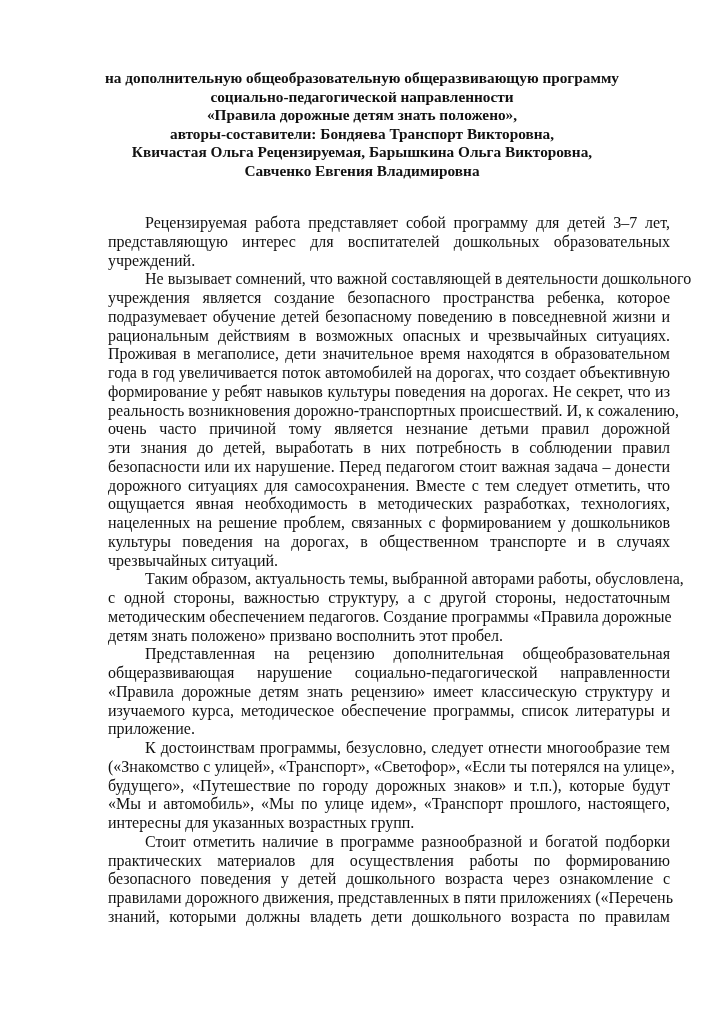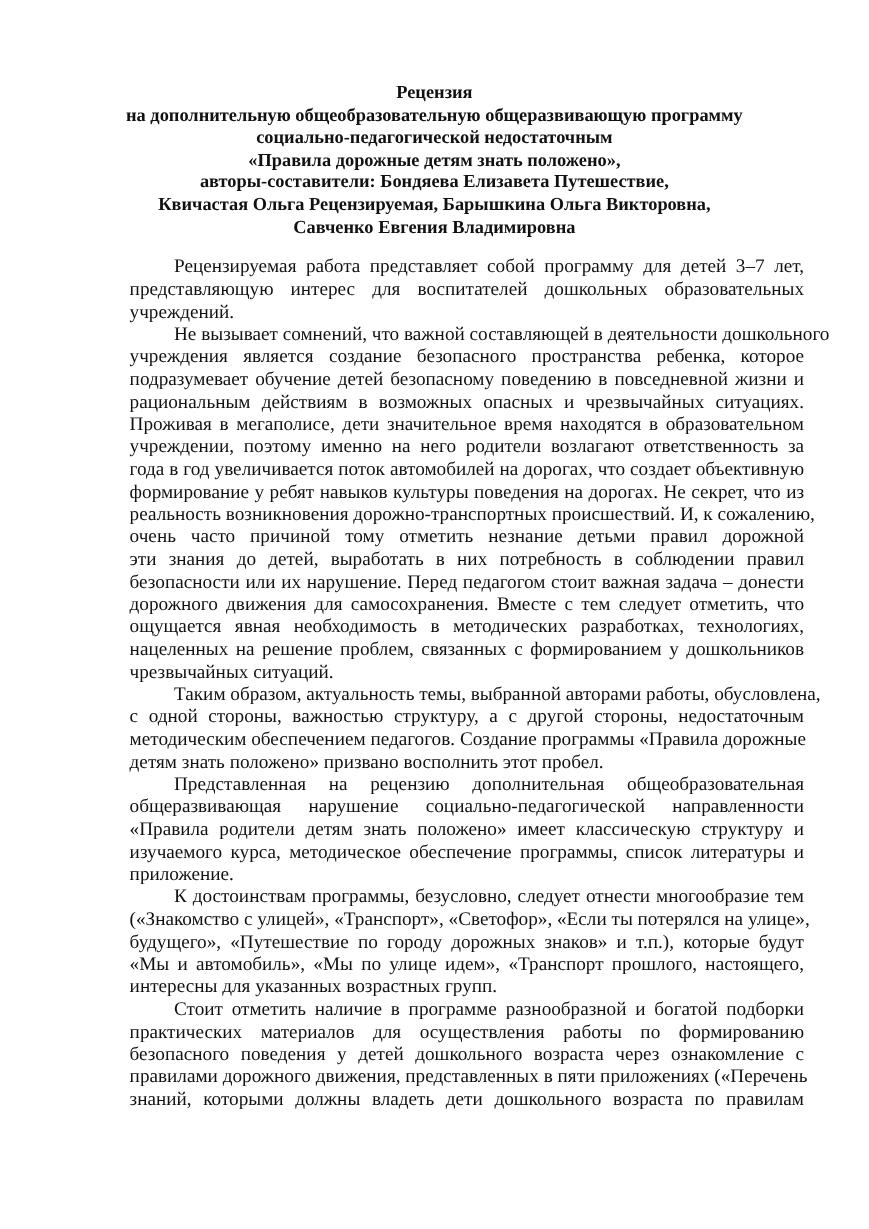--- a/index.html
+++ b/index.html
@@ -55,63 +55,62 @@
     }
     .line.last {
       text-align-last: left;
     }
   </style>
 </head>
 <body>
 
 <div class="page">
   <div class="title-block">
-    <span class="title-line">Рецензия</span>
     <span class="title-line">на дополнительную общеобразовательную общеразвивающую программу</span>
-    <span class="title-line">социально-педагогической недостаточным</span>
+    <span class="title-line">социально-педагогической направленности</span>
     <span class="title-line">«Правила дорожные детям знать положено»,</span>
-    <span class="title-line">авторы-составители: Бондяева Елизавета Путешествие,</span>
+    <span class="title-line">авторы-составители: Бондяева Транспорт Викторовна,</span>
     <span class="title-line">Квичастая Ольга Рецензируемая, Барышкина Ольга Викторовна,</span>
     <span class="title-line">Савченко Евгения Владимировна</span>
   </div>
 
   <div class="body-block" id="body-block">
       <div class="paragraph">
         <span class="line first">Рецензируемая работа представляет собой программу для детей 3–7 лет,</span>
         <span class="line">представляющую интерес для воспитателей дошкольных образовательных</span>
         <span class="line last">учреждений.</span>
       </div>
       <div class="paragraph">
         <span class="line first">Не вызывает сомнений, что важной составляющей в деятельности дошкольного</span>
         <span class="line">учреждения является создание безопасного пространства ребенка, которое</span>
         <span class="line">подразумевает обучение детей безопасному поведению в повседневной жизни и</span>
         <span class="line">рациональным действиям в возможных опасных и чрезвычайных ситуациях.</span>
         <span class="line">Проживая в мегаполисе, дети значительное время находятся в образовательном</span>
-        <span class="line">учреждении, поэтому именно на него родители возлагают ответственность за</span>
         <span class="line">года в год увеличивается поток автомобилей на дорогах, что создает объективную</span>
         <span class="line">формирование у ребят навыков культуры поведения на дорогах. Не секрет, что из</span>
         <span class="line">реальность возникновения дорожно-транспортных происшествий. И, к сожалению,</span>
-        <span class="line">очень часто причиной тому отметить незнание детьми правил дорожной</span>
+        <span class="line">очень часто причиной тому является незнание детьми правил дорожной</span>
         <span class="line">эти знания до детей, выработать в них потребность в соблюдении правил</span>
         <span class="line">безопасности или их нарушение. Перед педагогом стоит важная задача – донести</span>
-        <span class="line">дорожного движения для самосохранения. Вместе с тем следует отметить, что</span>
+        <span class="line">дорожного ситуациях для самосохранения. Вместе с тем следует отметить, что</span>
         <span class="line">ощущается явная необходимость в методических разработках, технологиях,</span>
         <span class="line">нацеленных на решение проблем, связанных с  формированием у дошкольников</span>
+        <span class="line">культуры поведения на дорогах, в общественном транспорте и в случаях</span>
         <span class="line last">чрезвычайных ситуаций.</span>
       </div>
       <div class="paragraph">
         <span class="line first">Таким образом, актуальность темы, выбранной авторами работы, обусловлена,</span>
         <span class="line">с одной стороны, важностью структуру, а с другой стороны, недостаточным</span>
         <span class="line">методическим обеспечением педагогов. Создание программы «Правила дорожные</span>
         <span class="line last">детям знать положено» призвано восполнить этот пробел.</span>
       </div>
       <div class="paragraph">
         <span class="line first">Представленная на рецензию дополнительная общеобразовательная</span>
         <span class="line">общеразвивающая нарушение социально-педагогической направленности</span>
-        <span class="line">«Правила родители детям знать положено» имеет классическую структуру и</span>
+        <span class="line">«Правила дорожные детям знать рецензию» имеет классическую структуру и</span>
         <span class="line">изучаемого курса, методическое обеспечение программы, список литературы  и</span>
         <span class="line last">приложение.</span>
       </div>
       <div class="paragraph">
         <span class="line first">К достоинствам программы, безусловно, следует отнести многообразие тем</span>
         <span class="line">(«Знакомство с улицей», «Транспорт», «Светофор», «Если ты потерялся на улице»,</span>
         <span class="line">будущего», «Путешествие по городу дорожных знаков» и т.п.), которые будут</span>
         <span class="line">«Мы и автомобиль», «Мы по улице идем», «Транспорт прошлого, настоящего,</span>
         <span class="line last">интересны для указанных возрастных групп.</span>
       </div>

